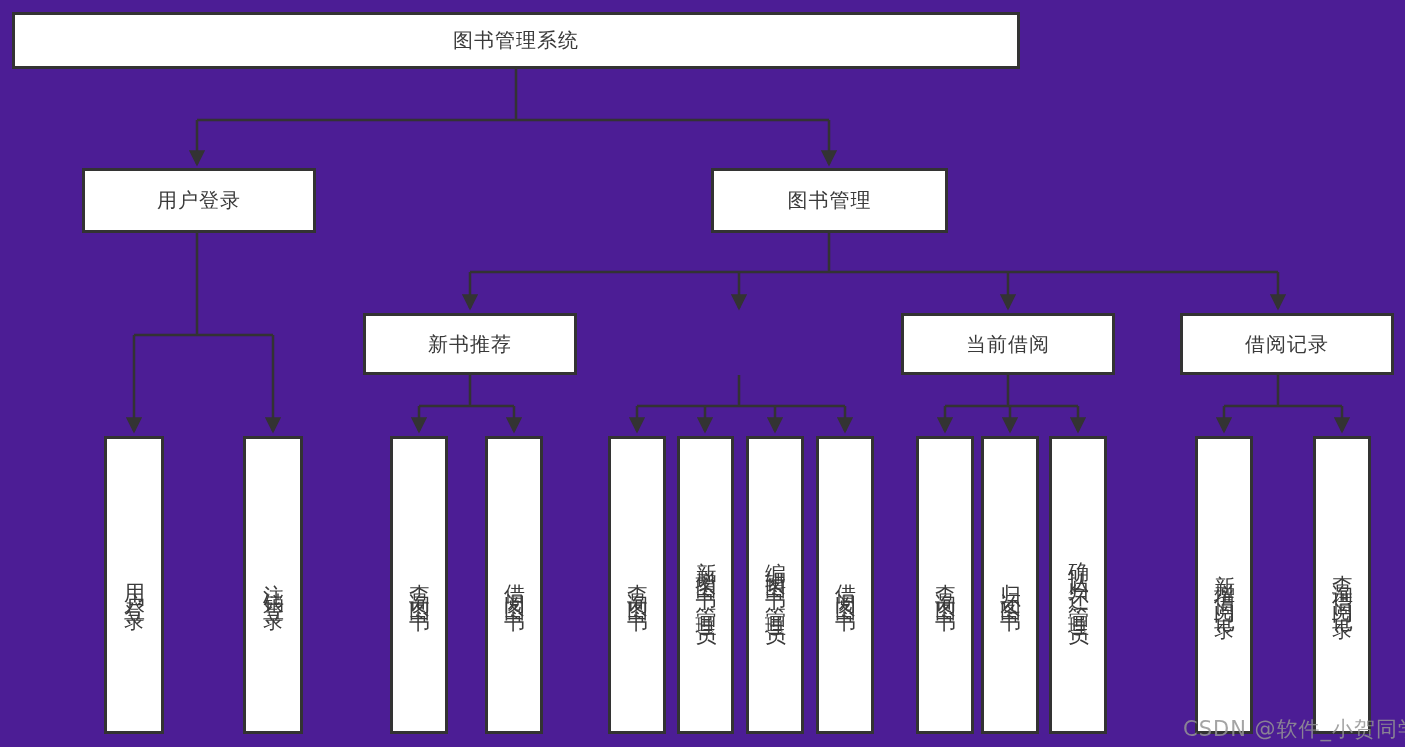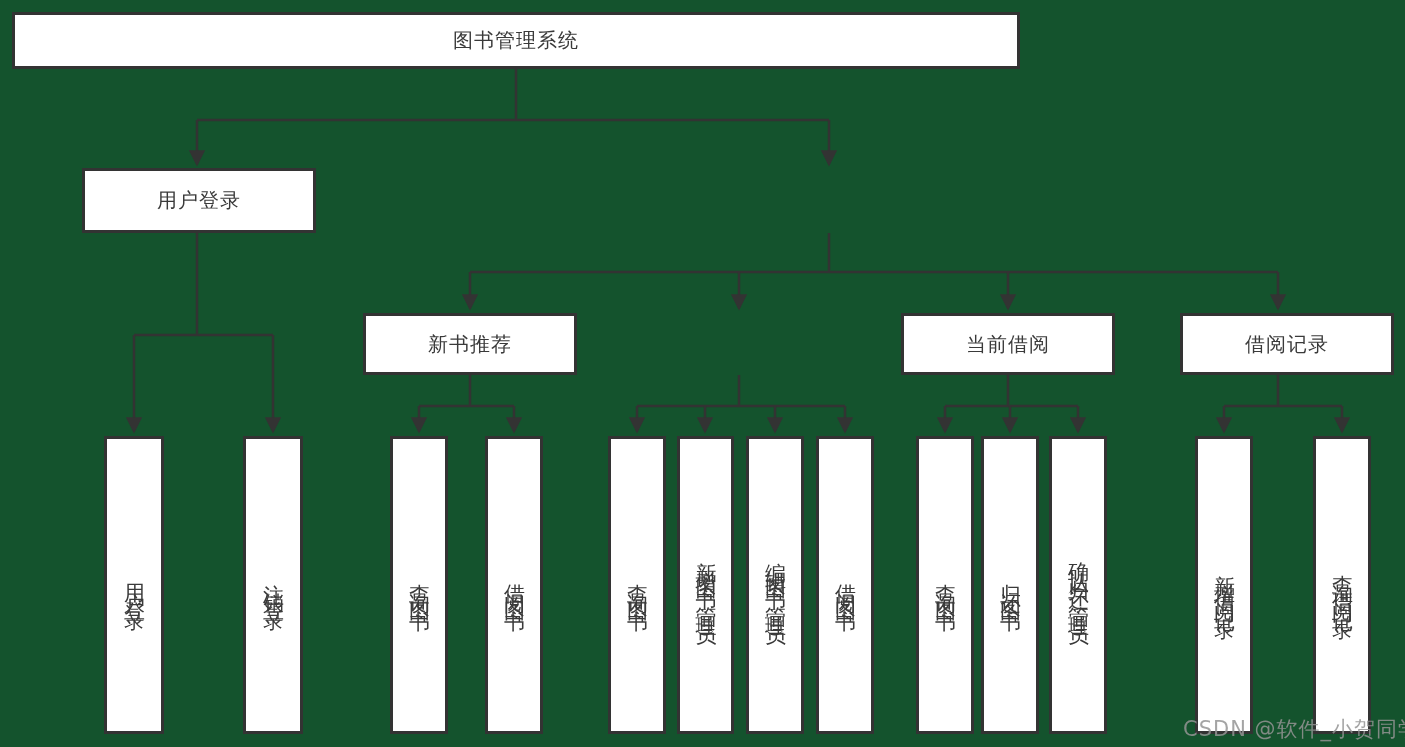--- a/index.html
+++ b/index.html
@@ -1,20 +1,20 @@
 <!DOCTYPE html>
 <html><head>
 <meta charset="utf-8">
 <style>
   html, body { margin: 0; padding: 0; background: #ffffff; }
   .canvas {
     position: relative;
     width: 1405px;
     height: 747px;
-    background: #14532d;
+    background: #4c1d95;
     font-family: "DejaVu Sans", sans-serif;
     overflow: hidden;
   }
   .connectors {
     position: absolute;
     left: 0; top: 0;
     width: 1405px; height: 747px;
     z-index: 0;
   }
   .node {
@@ -98,20 +98,23 @@
     </g>
   </svg>
 
   <div class="node" style="left:12px; top:12px; width:1008px; height:57px;">
     <span>图书管理系统</span>
   </div>
 
   <div class="node" style="left:82px; top:168px; width:234px; height:65px;">
     <span>用户登录</span>
   </div>
+  <div class="node" style="left:711px; top:168px; width:237px; height:65px;">
+    <span>图书管理</span>
+  </div>
 
   <div class="node" style="left:363px; top:313px; width:214px; height:62px;align-items:center;">
     <span>新书推荐</span>
   </div>
   <div class="node" style="left:901px; top:313px; width:214px; height:62px;">
     <span>当前借阅</span>
   </div>
   <div class="node" style="left:1171px; top:313px; width:214px; height:62px;margin-left:9px;">
     <span>借阅记录</span>
   </div>

